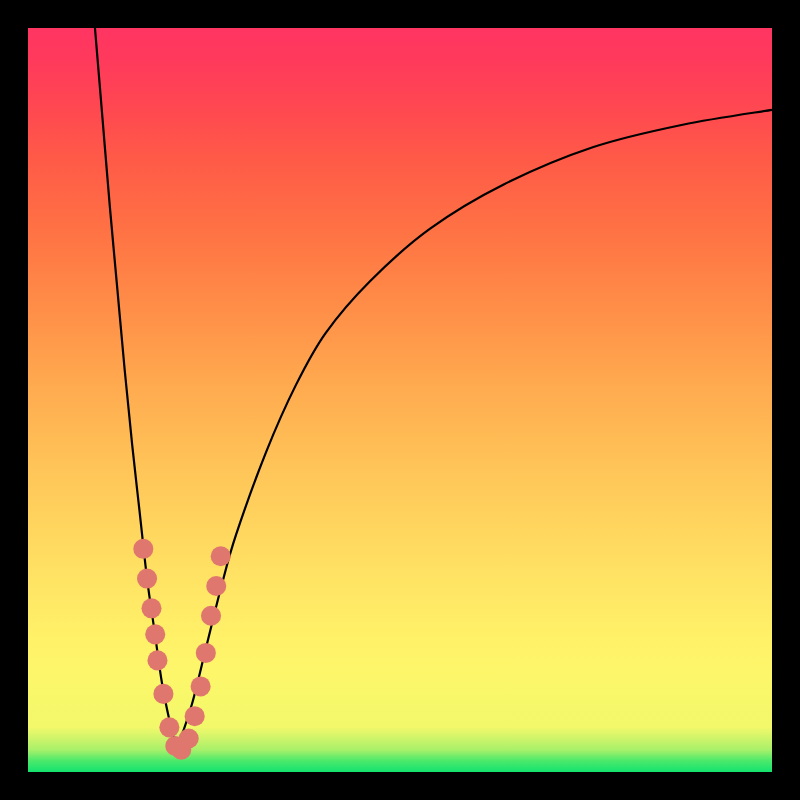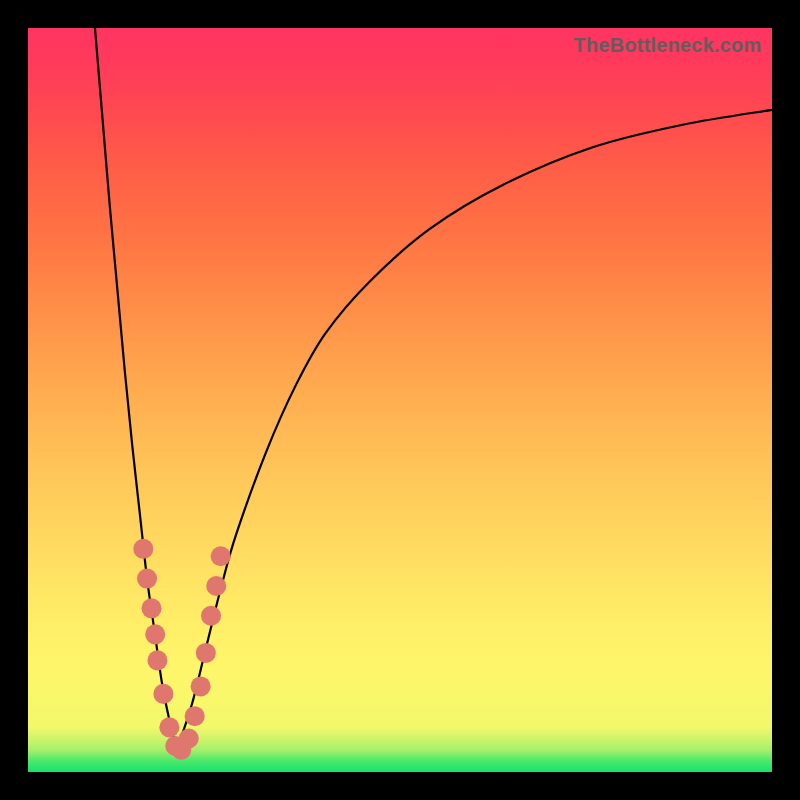--- a/index.html
+++ b/index.html
@@ -69,21 +69,20 @@
   }
   .bead {
     fill: #e0776e;
   }
 </style>
 </head>
 <body>
 
 <div class="stage">
   <div class="plot">
-    <div class="attrib">TheBottleneck.com</div>
     <svg class="curve" viewBox="0 0 744 744">
       <path d="M 66.96 0.00 C 68.20 14.88, 71.92 59.52, 74.40 89.28 C 76.88 119.04, 79.36 150.04, 81.84 178.56 C 84.32 207.08, 86.80 233.12, 89.28 260.40 C 91.76 287.68, 94.24 316.20, 96.72 342.24 C 99.20 368.28, 101.68 393.08, 104.16 416.64 C 106.64 440.20, 109.12 461.28, 111.60 483.60 C 114.08 505.92, 116.56 530.72, 119.04 550.56 C 121.52 570.40, 124.00 585.28, 126.48 602.64 C 128.96 620.00, 131.44 639.84, 133.92 654.72 C 136.40 669.60, 138.88 680.76, 141.36 691.92 C 143.84 703.08, 147.56 716.72, 148.80 721.68"></path>
       <path d="M 148.80 721.68 C 151.28 714.24, 158.72 694.40, 163.68 677.04 C 168.64 659.68, 173.60 637.36, 178.56 617.52 C 183.52 597.68, 188.48 576.60, 193.44 558.00 C 198.40 539.40, 200.88 528.24, 208.32 505.92 C 215.76 483.60, 228.16 448.88, 238.08 424.08 C 248.00 399.28, 257.92 376.96, 267.84 357.12 C 277.76 337.28, 285.20 322.40, 297.60 305.04 C 310.00 287.68, 324.88 270.32, 342.24 252.96 C 359.60 235.60, 379.44 217.00, 401.76 200.88 C 424.08 184.76, 448.88 169.88, 476.16 156.24 C 503.44 142.60, 535.68 128.96, 565.44 119.04 C 595.20 109.12, 624.96 102.92, 654.72 96.72 C 684.48 90.52, 729.12 84.32, 744.00 81.84"></path>
       <g>
           <circle cx="115.32" cy="520.80" r="10.04" class="bead"></circle>
           <circle cx="119.04" cy="550.56" r="10.04" class="bead"></circle>
           <circle cx="123.50" cy="580.32" r="10.04" class="bead"></circle>
           <circle cx="127.22" cy="606.36" r="10.04" class="bead"></circle>
           <circle cx="129.46" cy="632.40" r="10.04" class="bead"></circle>
           <circle cx="135.41" cy="665.88" r="10.04" class="bead"></circle>

